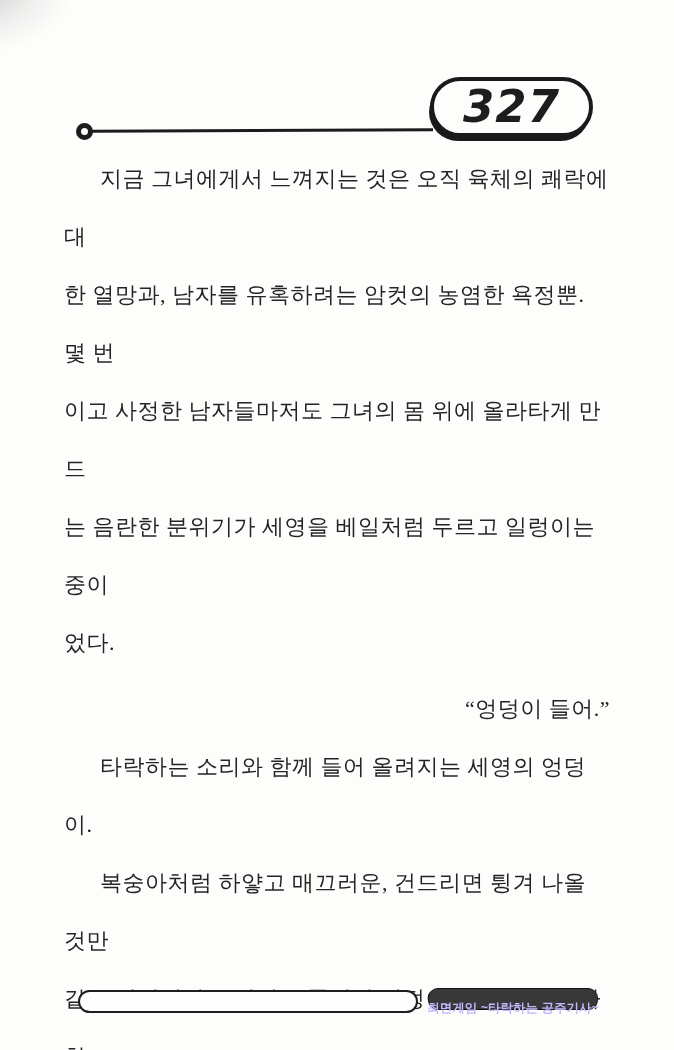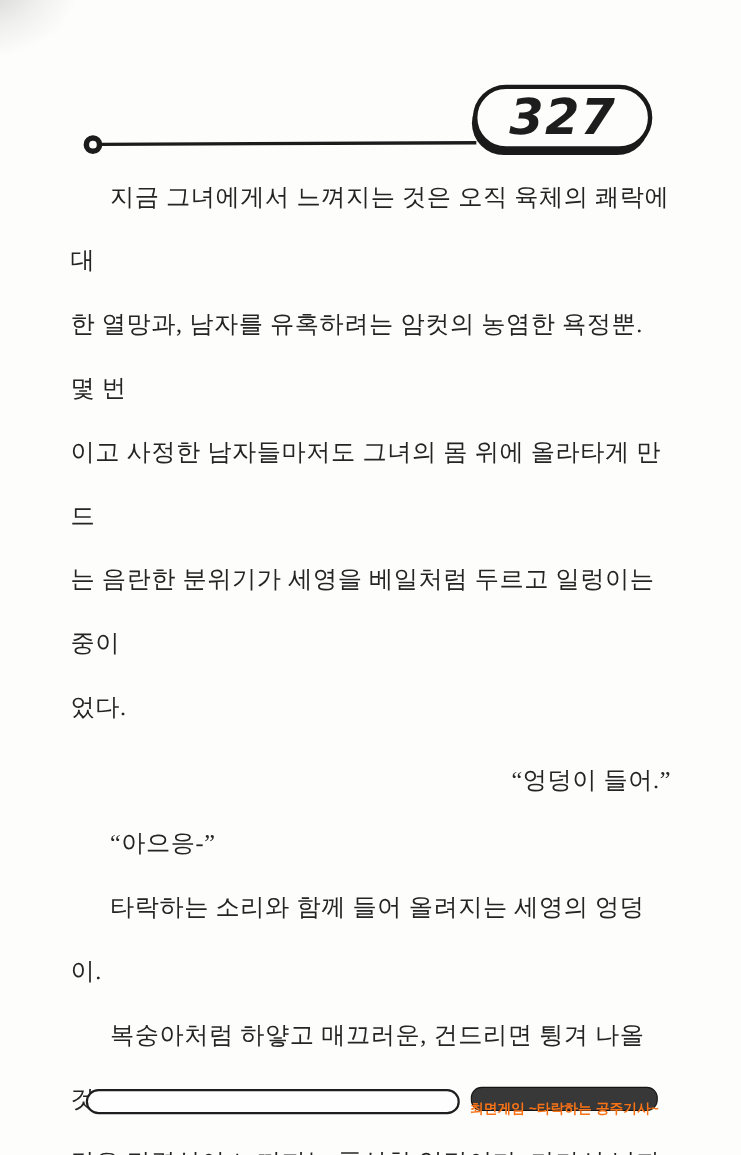--- a/index.html
+++ b/index.html
@@ -98,21 +98,21 @@
     border: 1px solid #141414;
     border-radius: 10px;
     display: flex;
     align-items: center;
     justify-content: center;
   }
   .series-badge span {
     font-family: "Liberation Sans", sans-serif;
     font-size: 12.5px;
     font-weight: bold;
-    color: #f97316;
+    color: #c4b5fd;
     white-space: nowrap;
     letter-spacing: 0px;
     margin-top: 19px;
   }
 </style>
 </head>
 <body>
 
 <div class="page">
 
@@ -124,21 +124,20 @@
     </div>
   </div>
 
   <div class="body-text">
     <div class="para">지금 그녀에게서 느껴지는 것은 오직 육체의 쾌락에 대
 한 열망과, 남자를 유혹하려는 암컷의 농염한 욕정뿐. 몇 번
 이고 사정한 남자들마저도 그녀의 몸 위에 올라타게 만드
 는 음란한 분위기가 세영을 베일처럼 두르고 일렁이는 중이
 었다.</div>
     <div class="para gap-s">“엉덩이 들어.”</div>
-    <div class="para">“아으응-”</div>
     <div class="para">타락하는 소리와 함께 들어 올려지는 세영의 엉덩이.</div>
     <div class="para">복숭아처럼 하얗고 매끄러운, 건드리면 튕겨 나올 것만
 같은 탄력성이 느껴지는 풍성한 엉덩이다. 다가선 남자 한
 명이 그렇게 세영의 엉덩이를 갈라 쥐고, 드러난 핑크빛 살
 틈에 손가락을 찔러 넣었다.</div>
     <div class="para gap-xs">찌걱-</div>
 
   </div>
 
   <div class="footer">

